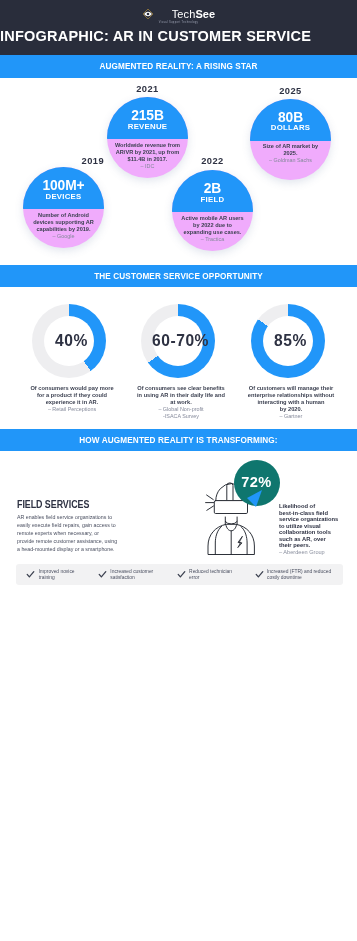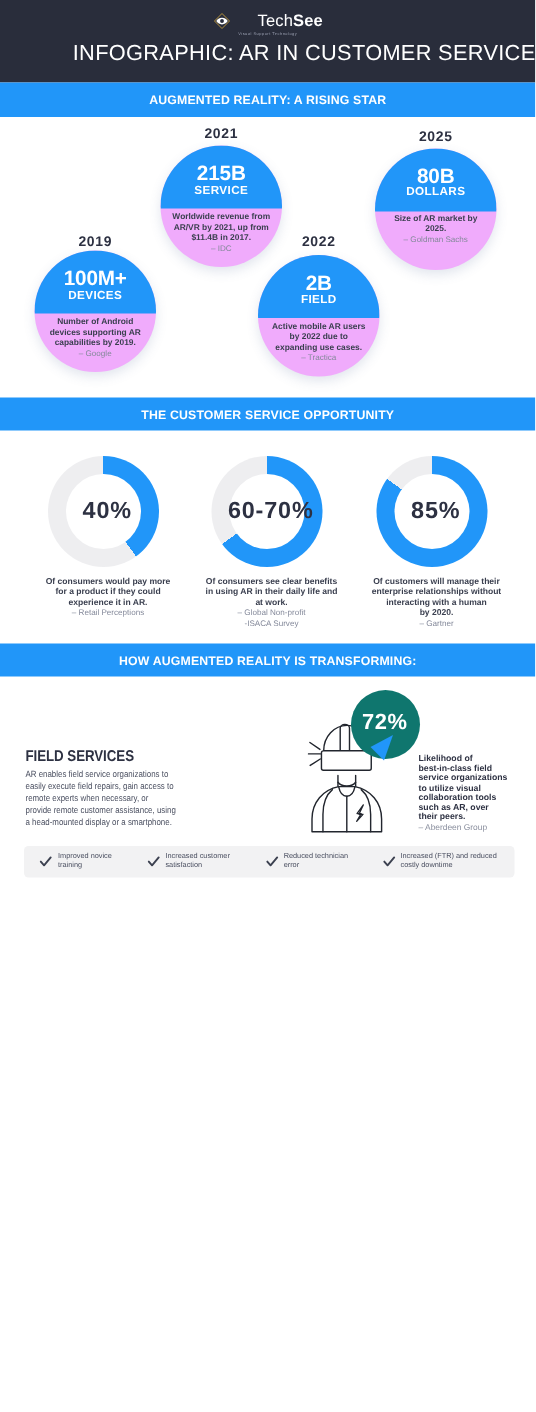--- a/index.html
+++ b/index.html
@@ -13,22 +13,22 @@
   #topbar{position:absolute;left:0;top:0;width:357px;height:55px;background:#292D3B;}
   #logo-top{position:absolute;left:0;top:8px;width:357px;height:16px;display:flex;
             align-items:center;justify-content:center;}
   .logo-wrap{display:flex;align-items:flex-end;gap:18px;}
   .logo-mark{width:12px;height:12px;}
   .logo-text{font-size:11px;line-height:11px;color:#ffffff;letter-spacing:.1px;}
   .logo-text .lt{font-weight:400;}
   .logo-text .bd{font-weight:700;}
   .logo-sub{font-size:2.6px;line-height:3px;color:#9ea3b5;letter-spacing:.35px;
             text-align:center;margin-top:1px;}
-  #page-title{position:absolute;left:0;top:28px;width:357px;text-align:right;
-              font-size:14.5px;line-height:17px;font-weight:400;color:#ffffff;
+  #page-title{position:absolute;left:0;top:28px;width:357px;text-align:left;
+              font-size:14.5px;line-height:17px;font-weight:700;color:#ffffff;
               letter-spacing:0.22px;}
 
   
   .band{position:absolute;left:0;width:357px;background:#2196F9;color:#fff;
         font-size:8.2px;line-height:8.2px;font-weight:700;letter-spacing:.12px;
         display:flex;align-items:center;justify-content:center;padding-top:2px;box-sizing:border-box;}
   
   .statwrap{position:absolute;width:81px;}
   .statyear{position:absolute;left:0;top:0;width:81px;text-align:center;
             font-size:9.3px;line-height:10px;font-weight:700;color:#2D3142;
@@ -95,21 +95,21 @@
   #chips0{top:564px;}
 
   #band1{top:55px;height:23px;}
   #band2{top:265px;height:22px;}
   #band3{top:429px;height:22px;}
 
   #stat0{left:23px;top:152px;}
   #stat1{left:107px;top:82px;}
   #stat2{left:172px;top:155px;}
   #stat3{left:250px;top:83px;}
-  #stat0 .statyear{top:4px;}
+  #stat0 .statyear{top:4px;text-align:right;}
   #stat1 .statyear{top:2px;}
   #stat2 .statyear{top:0.5px;}
   #stat3 .statyear{top:2.5px;}
   #stat0 .statcircle{top:15px;}
   #stat1 .statcircle{top:15px;}
   #stat2 .statcircle{top:15px;}
   #stat3 .statcircle{top:15.5px;}
 </style>
 </head>
 <body>
@@ -270,21 +270,21 @@
       <div class="statcap">Number of Android devices supporting AR capabilities by 2019.</div>
       <div class="statsrc">– Google</div>
     </div>
   </div>
 
   <div class="statwrap" id="stat1">
     <div class="statyear">2021</div>
     <div class="statcircle">
       <div class="stattop">
         <div class="statval">215B</div>
-        <div class="statunit">SERVICE</div>
+        <div class="statunit">REVENUE</div>
       </div>
     </div>
     <div class="statbody">
       <div class="statcap">Worldwide revenue from AR/VR by 2021, up from $11.4B in 2017.</div>
       <div class="statsrc">– IDC</div>
     </div>
   </div>
 
   <div class="statwrap" id="stat2">
     <div class="statyear">2022</div>

